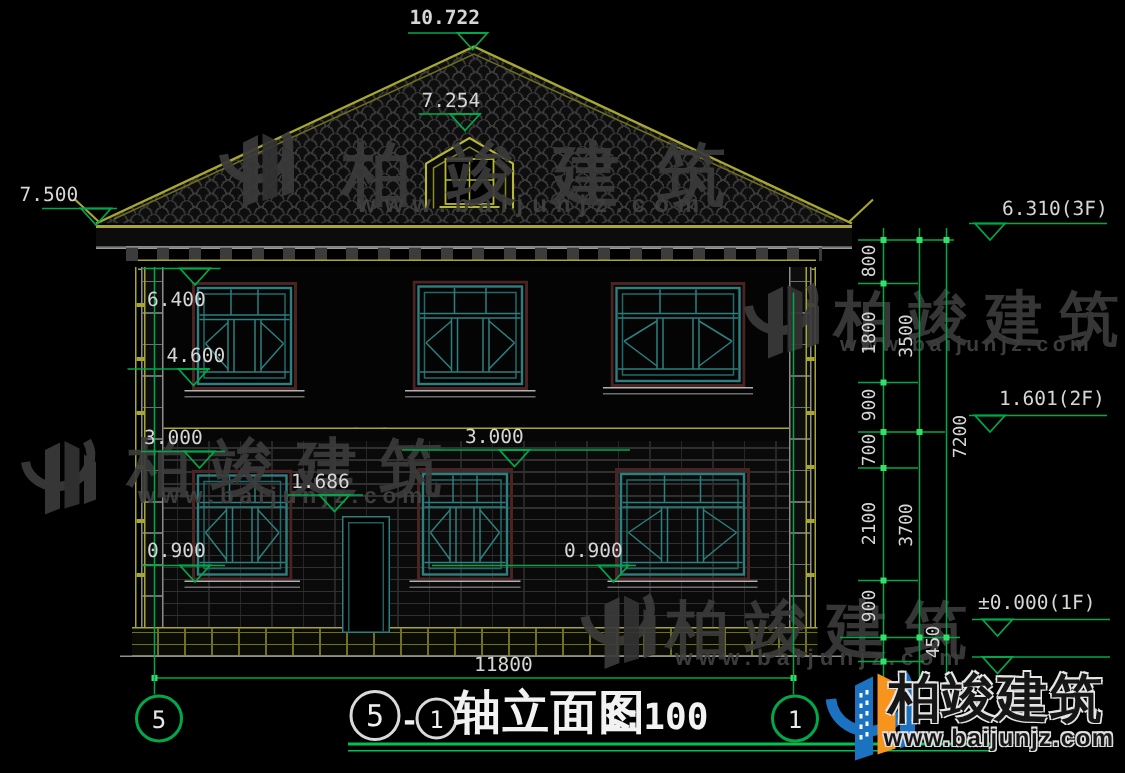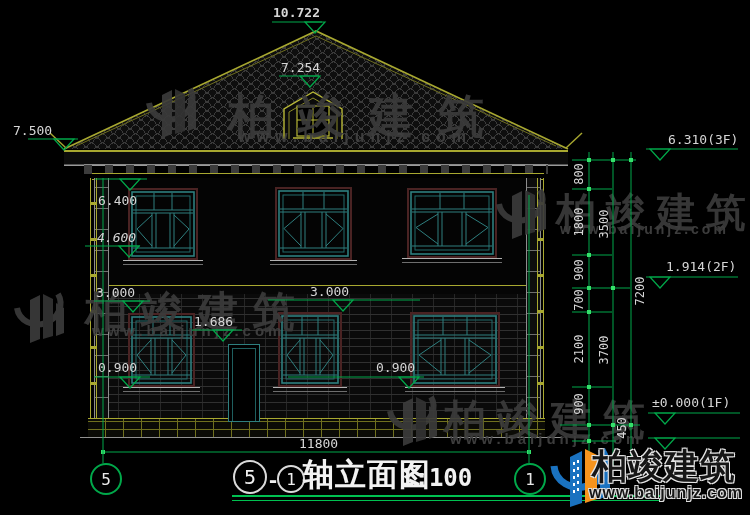--- a/index.html
+++ b/index.html
@@ -360,40 +360,40 @@
       <rect x="101" y="450" width="4" height="4" fill="#35e06a"></rect>
       <rect x="527" y="450" width="4" height="4" fill="#35e06a"></rect>
       <line x1="103" y1="178" x2="103" y2="463" stroke="#00a84a" stroke-width="1"></line>
       <line x1="529" y1="195" x2="529" y2="463" stroke="#00a84a" stroke-width="1"></line>
     </svg>
   <div id="labels">
       <div class="dimtext" style="left: 273px; top: 6px; font-weight: bold;">10.722</div>
       <div class="dimtext" style="left: 281px; top: 61px;">7.254</div>
       <div class="dimtext" style="left: 13px; top: 124px;">7.500</div>
       <div class="dimtext" style="left: 98px; top: 164px; margin-top: 30px;">6.400</div>
-      <div class="dimtext" style="left: 97px; top: 231px; font-style: italic;">4.600</div>
+      <div class="dimtext" style="left: 111px; top: 231px;">4.600</div>
       <div class="dimtext" style="left: 96px; top: 286px;">3.000</div>
       <div class="dimtext" style="left: 310px; top: 285px;">3.000</div>
       <div class="dimtext" style="left: 194px; top: 315px;">1.686</div>
       <div class="dimtext" style="left: 98px; top: 361px;">0.900</div>
       <div class="dimtext" style="left: 376px; top: 361px;">0.900</div>
       <div class="dimtext" style="left: 668px; top: 133px;">6.310(3F)</div>
-      <div class="dimtext" style="left: 666px; top: 260px;">1.914(2F)</div>
+      <div class="dimtext" style="left: 666px; top: 260px;">1.601(2F)</div>
       <div class="dimtext" style="left: 652px; top: 396px;">±0.000(1F)</div>
       <div class="dimrot" style="left: 579px; top: 174px;">800</div>
       <div class="dimrot" style="left: 579px; top: 222px;">1800</div>
       <div class="dimrot" style="left: 579px; top: 270px;">900</div>
       <div class="dimrot" style="left: 579px; top: 300px;">700</div>
       <div class="dimrot" style="left: 579px; top: 349px;">2100</div>
       <div class="dimrot" style="left: 579px; top: 404px;">900</div>
       <div class="dimrot" style="left: 622px; top: 428px;">450</div>
       <div class="dimrot" style="left: 604px; top: 224px;">3500</div>
       <div class="dimrot" style="left: 604px; top: 350px;">3700</div>
       <div class="dimrot" style="left: 640px; top: 291px;">7200</div>
-      <div class="dimtext" style="left: 299px; top: 437px;">11800</div>
+      <div class="dimtext" style="left: 316px; top: 437px;">11800</div>
     </div>
 
   <div class="bubble" style="left:90px;top:463px">5</div>
   <div class="bubble" style="left:514px;top:463px">1</div>
 
   <div>
     <div class="tb-circle" style="left:233px;top:460px;width:30px;height:30px;font-size:20px">5</div>
     <div class="tb-dash" style="left:267px;top:468px">-</div>
     <div class="tb-circle" style="left:277px;top:465px;width:24px;height:24px;font-size:16px">1</div>
     <div class="tb-name" style="left:303px;top:459px">轴立面图</div>

